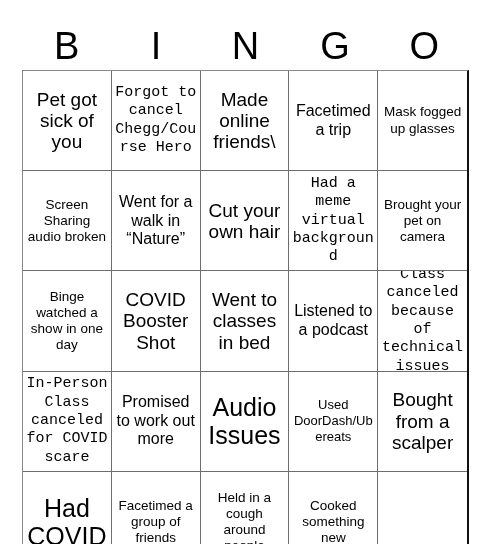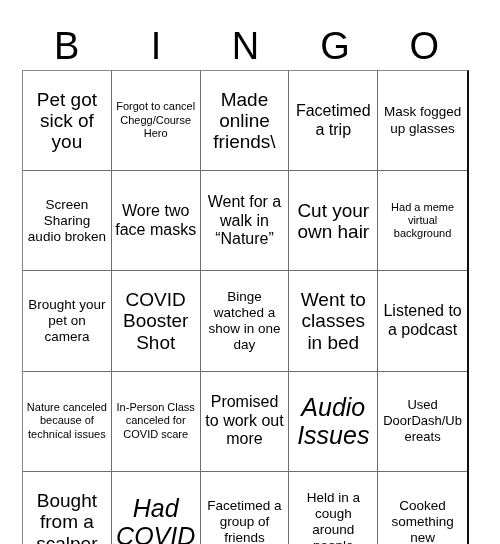--- a/index.html
+++ b/index.html
@@ -86,25 +86,25 @@
   .cell-text {
     display: block;
     width: 100%;
     line-height: 1.12;
     word-wrap: break-word;
     white-space: pre-line;
   }
 
   
   .fs-xs  { font-size: 13px;  line-height: 1.25; }
-  .fs-sm  { font-size: 11px; line-height: 1.22; }
+  .fs-sm  { font-size: 15px; line-height: 1.22; font-family: Liberation Mono, monospace; }
   .fs-md  { font-size: 13.5px; line-height: 1.2; }
   .fs-lg  { font-size: 16px; line-height: 1.16; }
   .fs-xl  { font-size: 19px; line-height: 1.12; }
-  .fs-xxl { font-size: 25px; line-height: 1.12; font-style: italic; }
+  .fs-xxl { font-size: 25px; line-height: 1.12; }
 </style>
 </head>
 <body>
 
 <div id="bingo-card">
 
   <div id="bingo-header">
     <div class="header-letter">B</div>
     <div class="header-letter">I</div>
     <div class="header-letter">N</div>
@@ -127,50 +127,47 @@
         <span class="cell-text fs-lg">Facetimed a trip</span>
       </div>
     <div class="bingo-cell">
         <span class="cell-text fs-md">Mask fogged up glasses</span>
       </div>
 
     <div class="bingo-cell">
         <span class="cell-text fs-md">Screen Sharing audio broken</span>
       </div>
     <div class="bingo-cell">
-        <span class="cell-text fs-lg">Wore two face masks</span>
-      </div>
-    <div class="bingo-cell">
         <span class="cell-text fs-lg">Went for a walk in “Nature”</span>
       </div>
     <div class="bingo-cell">
         <span class="cell-text fs-xl">Cut your own hair</span>
       </div>
     <div class="bingo-cell">
         <span class="cell-text fs-sm">Had a meme virtual background</span>
       </div>
 
     <div class="bingo-cell">
         <span class="cell-text fs-md">Brought your pet on camera</span>
       </div>
     <div class="bingo-cell">
-        <span class="cell-text fs-xl">COVID Booster Shot</span>
+        <span class="cell-text fs-md">Binge watched a show in one day</span>
       </div>
     <div class="bingo-cell">
-        <span class="cell-text fs-md">Binge watched a show in one day</span>
+        <span class="cell-text fs-xl">COVID Booster Shot</span>
       </div>
     <div class="bingo-cell">
         <span class="cell-text fs-xl">Went to classes in bed</span>
       </div>
     <div class="bingo-cell">
         <span class="cell-text fs-lg">Listened to a podcast</span>
       </div>
 
     <div class="bingo-cell">
-        <span class="cell-text fs-sm">Nature canceled because of technical issues</span>
+        <span class="cell-text fs-sm">Class canceled because of technical issues</span>
       </div>
     <div class="bingo-cell">
         <span class="cell-text fs-sm">In-Person Class canceled for COVID scare</span>
       </div>
     <div class="bingo-cell">
         <span class="cell-text fs-lg">Promised to work out more</span>
       </div>
     <div class="bingo-cell">
         <span class="cell-text fs-xxl">Audio Issues</span>
       </div>

